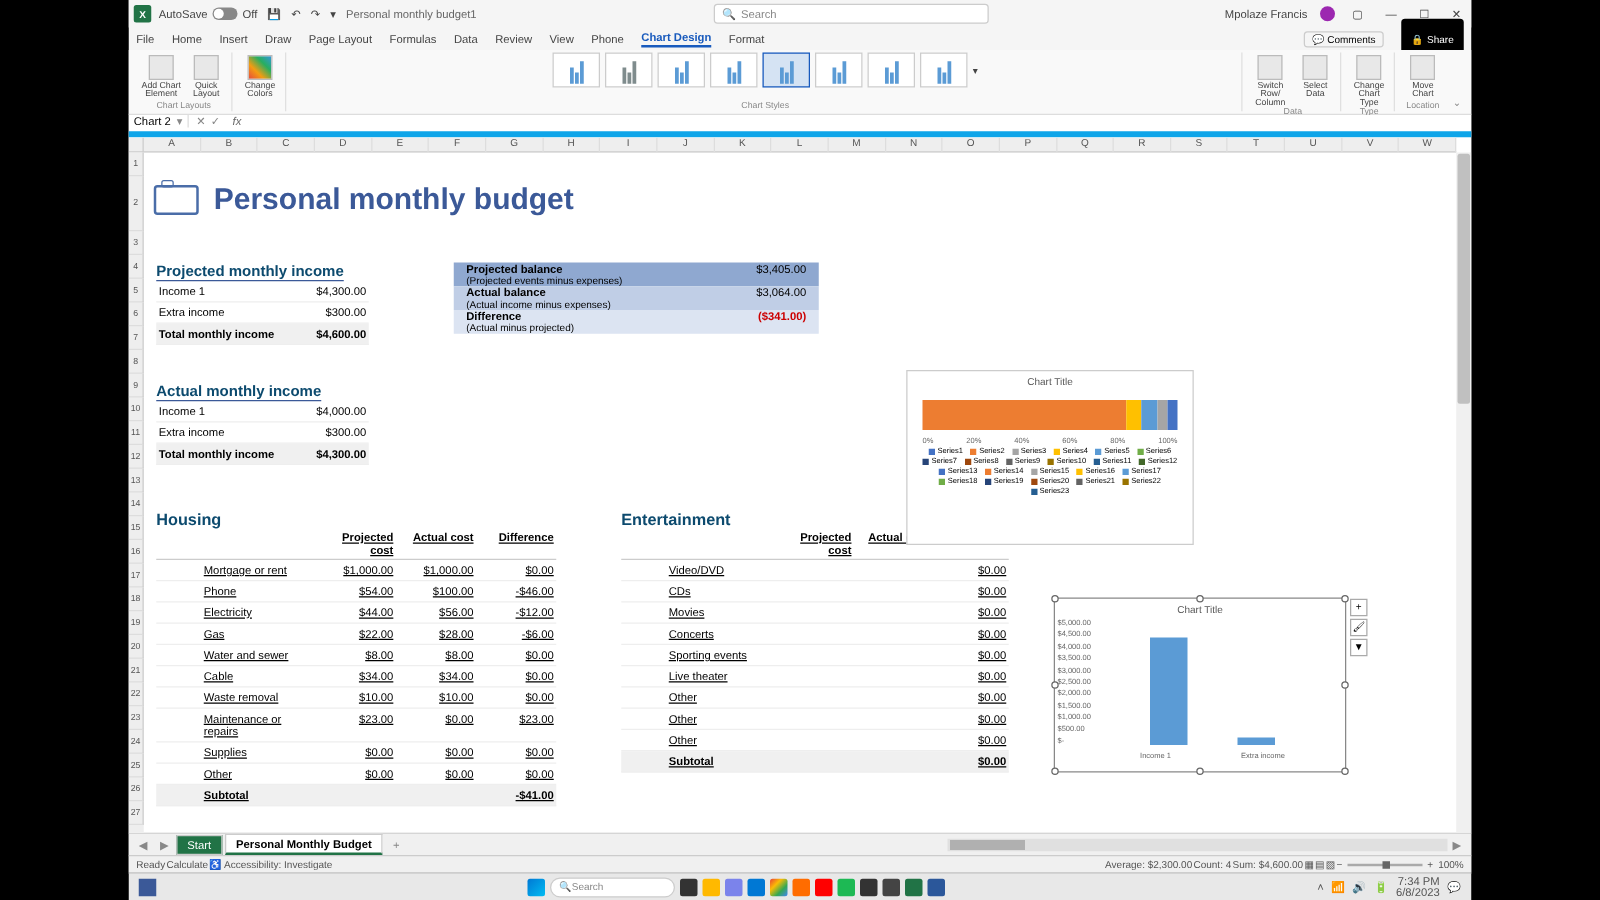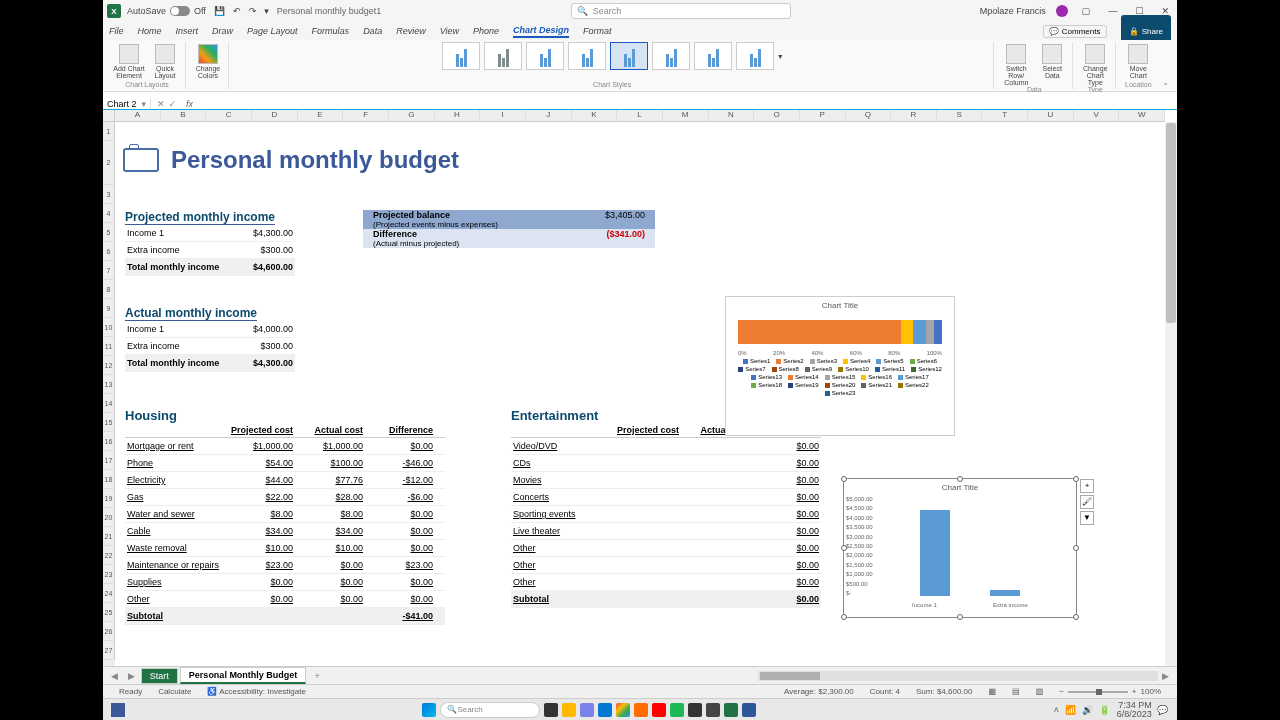--- a/index.html
+++ b/index.html
@@ -13,39 +13,39 @@
 .titlebar .qat { display: flex; gap: 8px; margin-left: 8px; align-items: center; }
 .titlebar .qat span { cursor: pointer; }
 .titlebar .docname { margin-left: 8px; color: #666; }
 .titlebar .search { flex: 1; display: flex; justify-content: center; }
 .titlebar .search-box { width: 220px; height: 16px; background: #fff; border: 1px solid #ccc; border-radius: 3px; display: flex; align-items: center; padding: 0 6px; font-size: 9px; color: #888; gap: 4px; }
 .titlebar .right { display: flex; align-items: center; gap: 10px; }
 .titlebar .avatar { width: 12px; height: 12px; background: #9c27b0; border-radius: 50%; }
 .titlebar .winbtn { padding: 0 4px; cursor: pointer; }
 
 .ribbon-tabs { height: 18px; display: flex; align-items: center; padding: 0 6px; font-size: 9px; gap: 14px; }
-.ribbon-tabs .tab { color: #444; cursor: pointer; font-style: italic; }
+.ribbon-tabs .tab { color: #444; cursor: pointer; }
 .ribbon-tabs .tab.active { color: #185abd; border-bottom: 2px solid #185abd; padding-bottom: 1px; font-weight: 600; }
 .ribbon-tabs .spacer { flex: 1; }
 .ribbon-tabs .comments { border: 1px solid #ccc; border-radius: 3px; padding: 1px 6px; font-size: 8px; }
-.ribbon-tabs .share { background: #0c4a6e; color: #fff; border-radius: 3px; padding: 12px 8px; font-size: 8px; }
+.ribbon-tabs .share { background: #000000; color: #fff; border-radius: 3px; padding: 12px 8px; font-size: 8px; }
 
 .ribbon { height: 52px; background: #f9f9f9; border-bottom: 1px solid #ddd; display: flex; align-items: stretch; font-size: 8px; color: #444; padding: 2px 6px; gap: 2px; }
 .ribbon .group { display: flex; flex-direction: column; align-items: center; justify-content: space-between; border-right: 1px solid #e0e0e0; padding: 0 4px; }
 .ribbon .group .buttons { display: flex; gap: 4px; align-items: flex-start; padding-top: 2px; }
 .ribbon .group .label { font-size: 7px; color: #888; padding-bottom: 1px; }
 .ribbon .vbtn { display: flex; flex-direction: column; align-items: center; width: 32px; cursor: pointer; }
 .ribbon .vbtn .ico { width: 20px; height: 20px; background: #e8e8e8; border: 1px solid #bbb; margin-bottom: 1px; }
 .ribbon .vbtn .txt { font-size: 7px; line-height: 1; text-align: center; }
 .ribbon .style-gallery { display: flex; gap: 4px; align-items: center; }
 .ribbon .style-thumb { width: 38px; height: 28px; background: #fff; border: 1px solid #ccc; cursor: pointer; display: flex; align-items: flex-end; justify-content: center; gap: 1px; padding: 2px; }
 .ribbon .style-thumb.selected { border: 1px solid #185abd; background: #d5e3f3; }
 .ribbon .style-thumb .bar { width: 3px; background: #5b9bd5; }
 
-.formula-bar { height: 18px; background: #fff; border-bottom: 1px solid #0ea5e9; display: flex; align-items: flex-end; font-size: 9px; }
+.formula-bar { height: 18px; background: #fff; border-bottom: 5px solid #0ea5e9; display: flex; align-items: flex-start; font-size: 9px; }
 .formula-bar .namebox { width: 48px; border-right: 1px solid #ddd; padding: 0 4px; display: flex; align-items: center; justify-content: space-between; }
 .formula-bar .fx-btns { display: flex; gap: 4px; padding: 0 6px; color: #888; }
 .formula-bar .fx { color: #666; font-style: italic; padding: 0 4px; }
 
 .grid-area { flex: 1; position: relative; background: #fff; overflow: hidden; }
 .col-headers { position: absolute; top: 0; left: 0; right: 12px; height: 12px; display: flex; background: #eee; font-size: 8px; color: #555; }
 .col-headers .corner { width: 12px; border-right: 1px solid #ccc; border-bottom: 1px solid #ccc; }
 .col-headers .ch { flex: 1; text-align: center; border-right: 1px solid #ddd; border-bottom: 1px solid #ccc; max-width: 68px; }
 .col-headers .ch:first-of-type { max-width: 56px; }
 .row-headers { position: absolute; top: 12px; left: 0; width: 12px; bottom: 0; background: #eee; font-size: 7px; color: #555; }
@@ -71,21 +71,21 @@
 .balance-box .bb-label { font-weight: 600; }
 .balance-box .bb-sub { font-size: 8px; font-weight: normal; }
 .balance-box .neg { color: #c00; font-weight: 600; }
 
 .table-block { position: absolute; font-size: 9px; text-decoration: underline; }
 .table-block .thead { display: flex; font-weight: 600; text-align: center; border-bottom: 1px solid #ccc; }
 .table-block .thead > div { padding: 2px; }
 .table-block .trow { display: flex; border-bottom: 1px solid #eee; }
 .table-block .trow > div { padding: 3px 2px; }
 .table-block .trow.sub { background: #f0f0f0; font-weight: 600; }
-.c-name { width: 100px; }
+.c-name { width: 100px; margin-left: 36px; }
 .c-num { width: 70px; text-align: right; }
 
 .chart-frame { position: absolute; background: #fff; border: 1px solid #ccc; font-size: 8px; }
 .chart-frame.selected { border: 1px solid #888; }
 .chart-frame .handle { position: absolute; width: 6px; height: 6px; background: #fff; border: 1px solid #666; border-radius: 50%; }
 .chart-frame .ct { text-align: center; color: #595959; padding: 4px; }
 .legend { display: flex; flex-wrap: wrap; gap: 2px 6px; justify-content: center; font-size: 6px; padding: 2px 8px; }
 .legend span { display: flex; align-items: center; gap: 2px; }
 .legend i { width: 5px; height: 5px; display: inline-block; }
 .barchart { display: flex; align-items: flex-end; height: 100px; padding: 0 20px 0 40px; position: relative; gap: 40px; justify-content: center; }
@@ -101,21 +101,21 @@
 .sheet-tabs { height: 18px; background: #f0f0f0; border-top: 1px solid #ccc; display: flex; align-items: center; font-size: 9px; padding: 0 4px; gap: 2px; }
 .sheet-tabs .nav { color: #888; padding: 0 4px; cursor: pointer; }
 .sheet-tabs .stab { padding: 2px 8px; background: #fff; border: 1px solid #ccc; cursor: pointer; }
 .sheet-tabs .stab.start { background: #217346; color: #fff; }
 .sheet-tabs .stab.active { border-bottom: 2px solid #217346; font-weight: 600; }
 .sheet-tabs .add { color: #888; padding: 0 6px; cursor: pointer; }
 .sheet-tabs .hscroll { flex: 1; display: flex; justify-content: flex-end; }
 .sheet-tabs .hscroll .track { width: 400px; height: 10px; background: #e0e0e0; position: relative; }
 .sheet-tabs .hscroll .thumb { width: 60px; height: 8px; background: #b0b0b0; position: absolute; left: 2px; top: 1px; }
 
-.statusbar { height: 14px; background: #f0f0f0; border-top: 1px solid #ccc; display: flex; align-items: center; font-size: 8px; color: #555; padding: 0 16px; gap: 16px; }
+.statusbar { height: 14px; background: #f0f0f0; border-top: 1px solid #ccc; display: flex; align-items: center; font-size: 8px; color: #555; padding: 0 6px; gap: 1px; }
 .statusbar .spacer { flex: 1; }
 .statusbar .zoom { display: flex; align-items: center; gap: 4px; }
 .statusbar .zoom .slider { width: 60px; height: 2px; background: #aaa; position: relative; }
 .statusbar .zoom .slider::after { content: ''; position: absolute; width: 6px; height: 6px; background: #666; top: -2px; left: 28px; }
 
 .taskbar { position: absolute; left: 103px; bottom: 0; width: 1074px; height: 22px; background: #e8e8e8; border-top: 1px solid #ccc; display: flex; align-items: center; padding: 0 8px; gap: 6px; font-size: 9px; }
 .taskbar .tleft { width: 14px; height: 14px; background: #3b5998; }
 .taskbar .center { flex: 1; display: flex; justify-content: center; gap: 4px; align-items: center; }
 .taskbar .tb-icon { width: 14px; height: 14px; border-radius: 2px; }
 .taskbar .tb-search { width: 100px; height: 16px; background: #fff; border: 1px solid #ccc; border-radius: 8px; font-size: 8px; padding: 0 6px; display: flex; align-items: center; color: #888; }
@@ -389,20 +389,27 @@
       </div>
 
       <div class="balance-box">
         <div class="bb-row proj">
             <div>
               <div class="bb-label">Projected balance</div>
               <div class="bb-sub">(Projected events minus expenses)</div>
             </div>
             <div>$3,405.00</div>
           </div>
+        <div class="bb-row actual">
+            <div>
+              <div class="bb-label">Actual balance</div>
+              <div class="bb-sub">(Actual income minus expenses)</div>
+            </div>
+            <div>$3,064.00</div>
+          </div>
         <div class="bb-row diff">
             <div>
               <div class="bb-label">Difference</div>
               <div class="bb-sub">(Actual minus projected)</div>
             </div>
             <div class="neg">($341.00)</div>
           </div>
       </div>
 
       <div class="table-block" style="top:286px;left:10px;width:320px">
@@ -422,21 +429,21 @@
             </div>
             <div class="trow">
               <div class="c-name">Phone</div>
               <div class="c-num">$54.00</div>
               <div class="c-num">$100.00</div>
               <div class="c-num">-$46.00</div>
             </div>
             <div class="trow">
               <div class="c-name">Electricity</div>
               <div class="c-num">$44.00</div>
-              <div class="c-num">$77.76</div>
+              <div class="c-num">$56.00</div>
               <div class="c-num">-$12.00</div>
             </div>
             <div class="trow">
               <div class="c-name">Gas</div>
               <div class="c-num">$22.00</div>
               <div class="c-num">$28.00</div>
               <div class="c-num">-$6.00</div>
             </div>
             <div class="trow">
               <div class="c-name">Water and sewer</div>
@@ -476,21 +483,21 @@
             </div>
           </div>
         <div class="trow sub">
             <div class="c-name">Subtotal</div>
             <div class="c-num"></div>
             <div class="c-num"></div>
             <div class="c-num">-$41.00</div>
           </div>
       </div>
 
-      <div class="table-block" style="top:286px;left:396px;width:310px">
+      <div class="table-block" style="top:286px;left:382px;width:310px">
         <div class="section-h" style="font-size:13px;border:none">Entertainment</div>
         <div class="thead">
             <div class="c-name"></div>
             <div class="c-num">Projected cost</div>
             <div class="c-num">Actual cost</div>
             <div class="c-num">Difference</div>
           </div>
         <div id="ent-rows">
             <div class="trow">
               <div class="c-name">Video/DVD</div>

